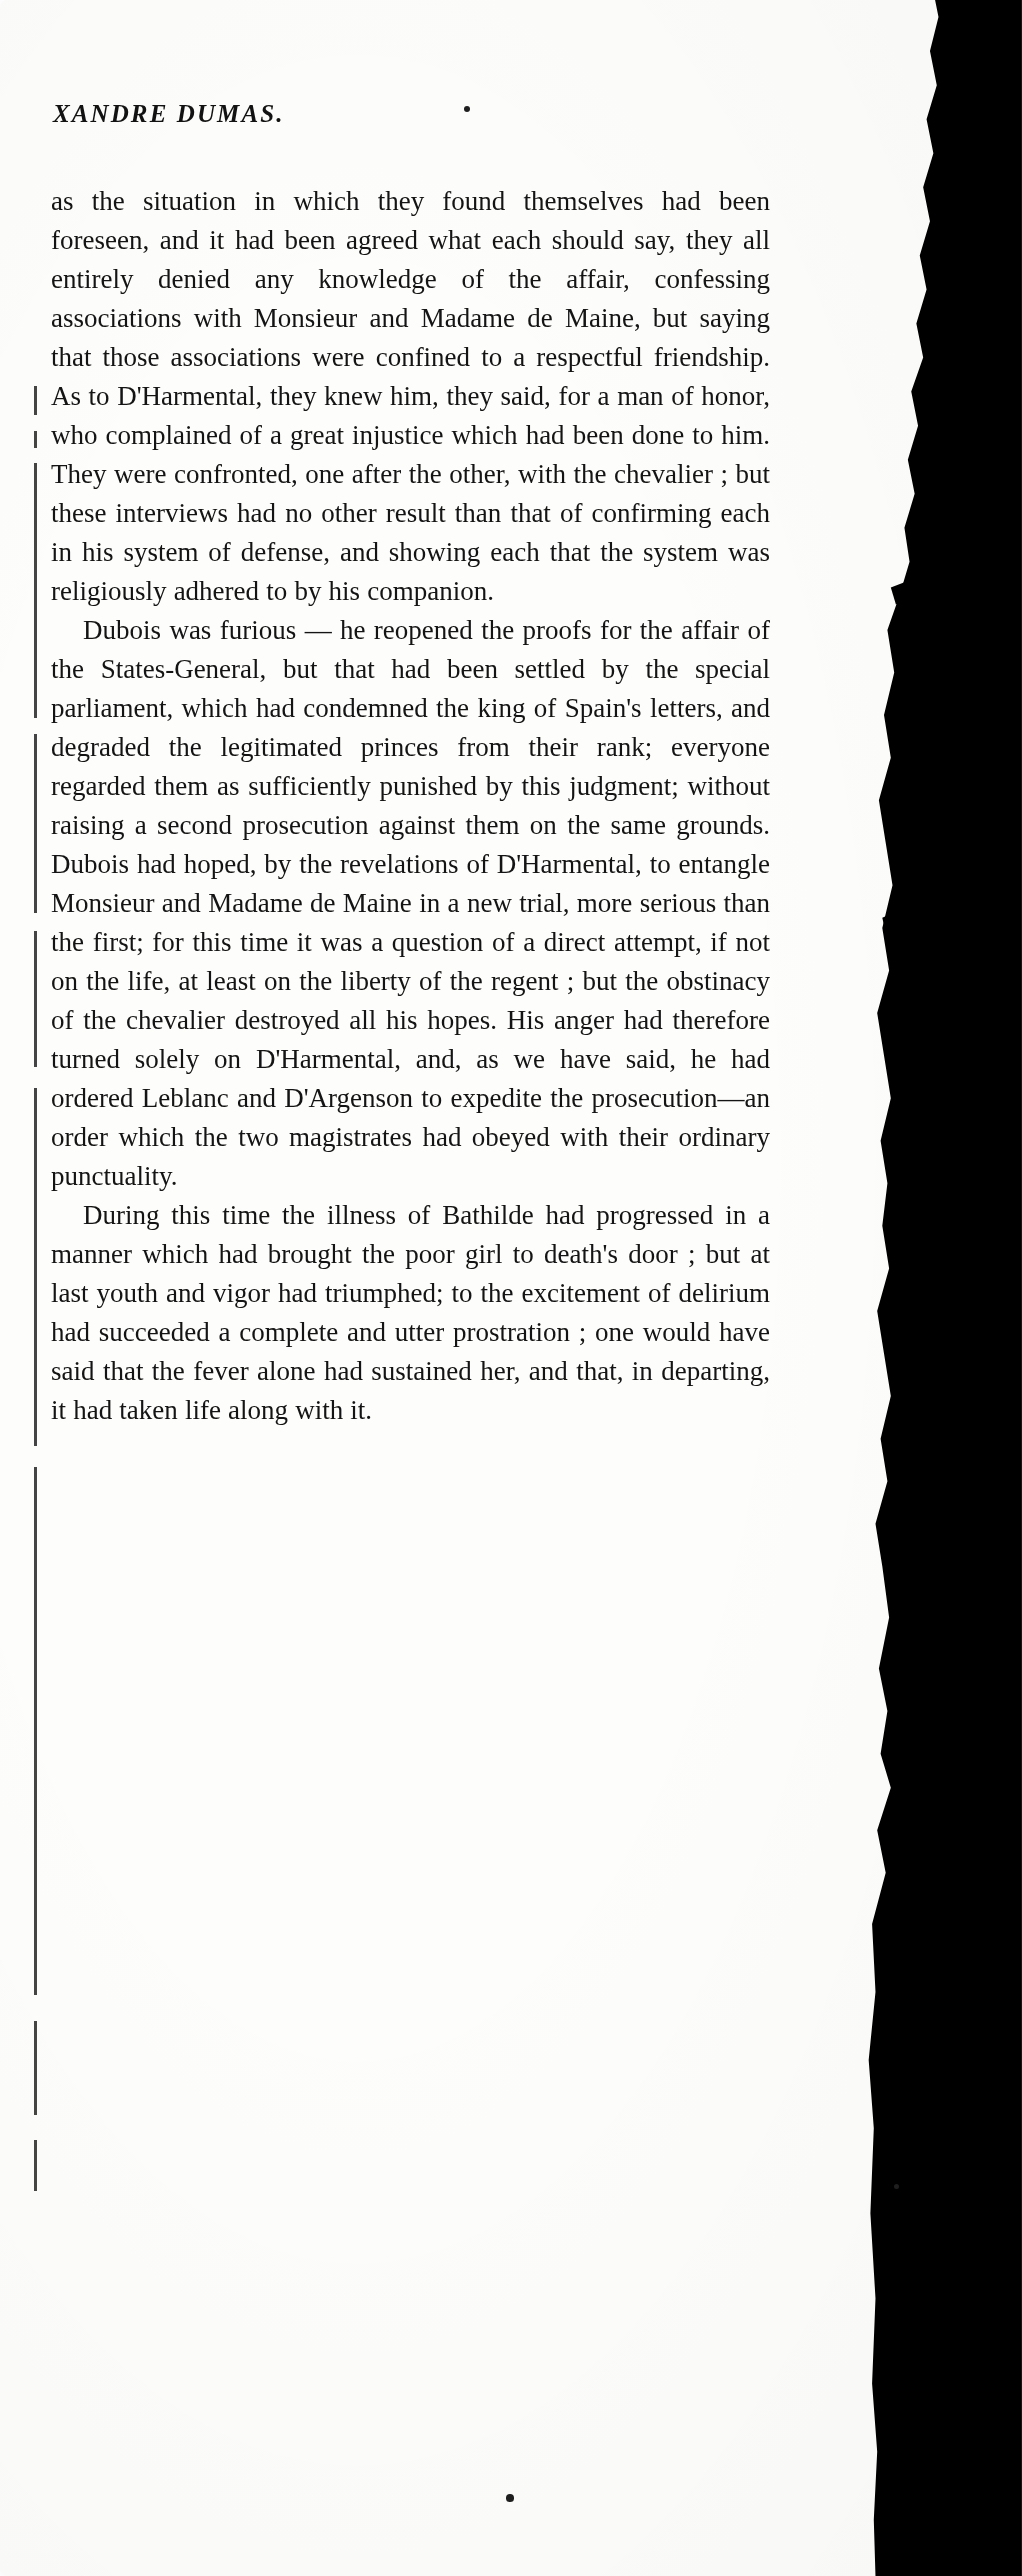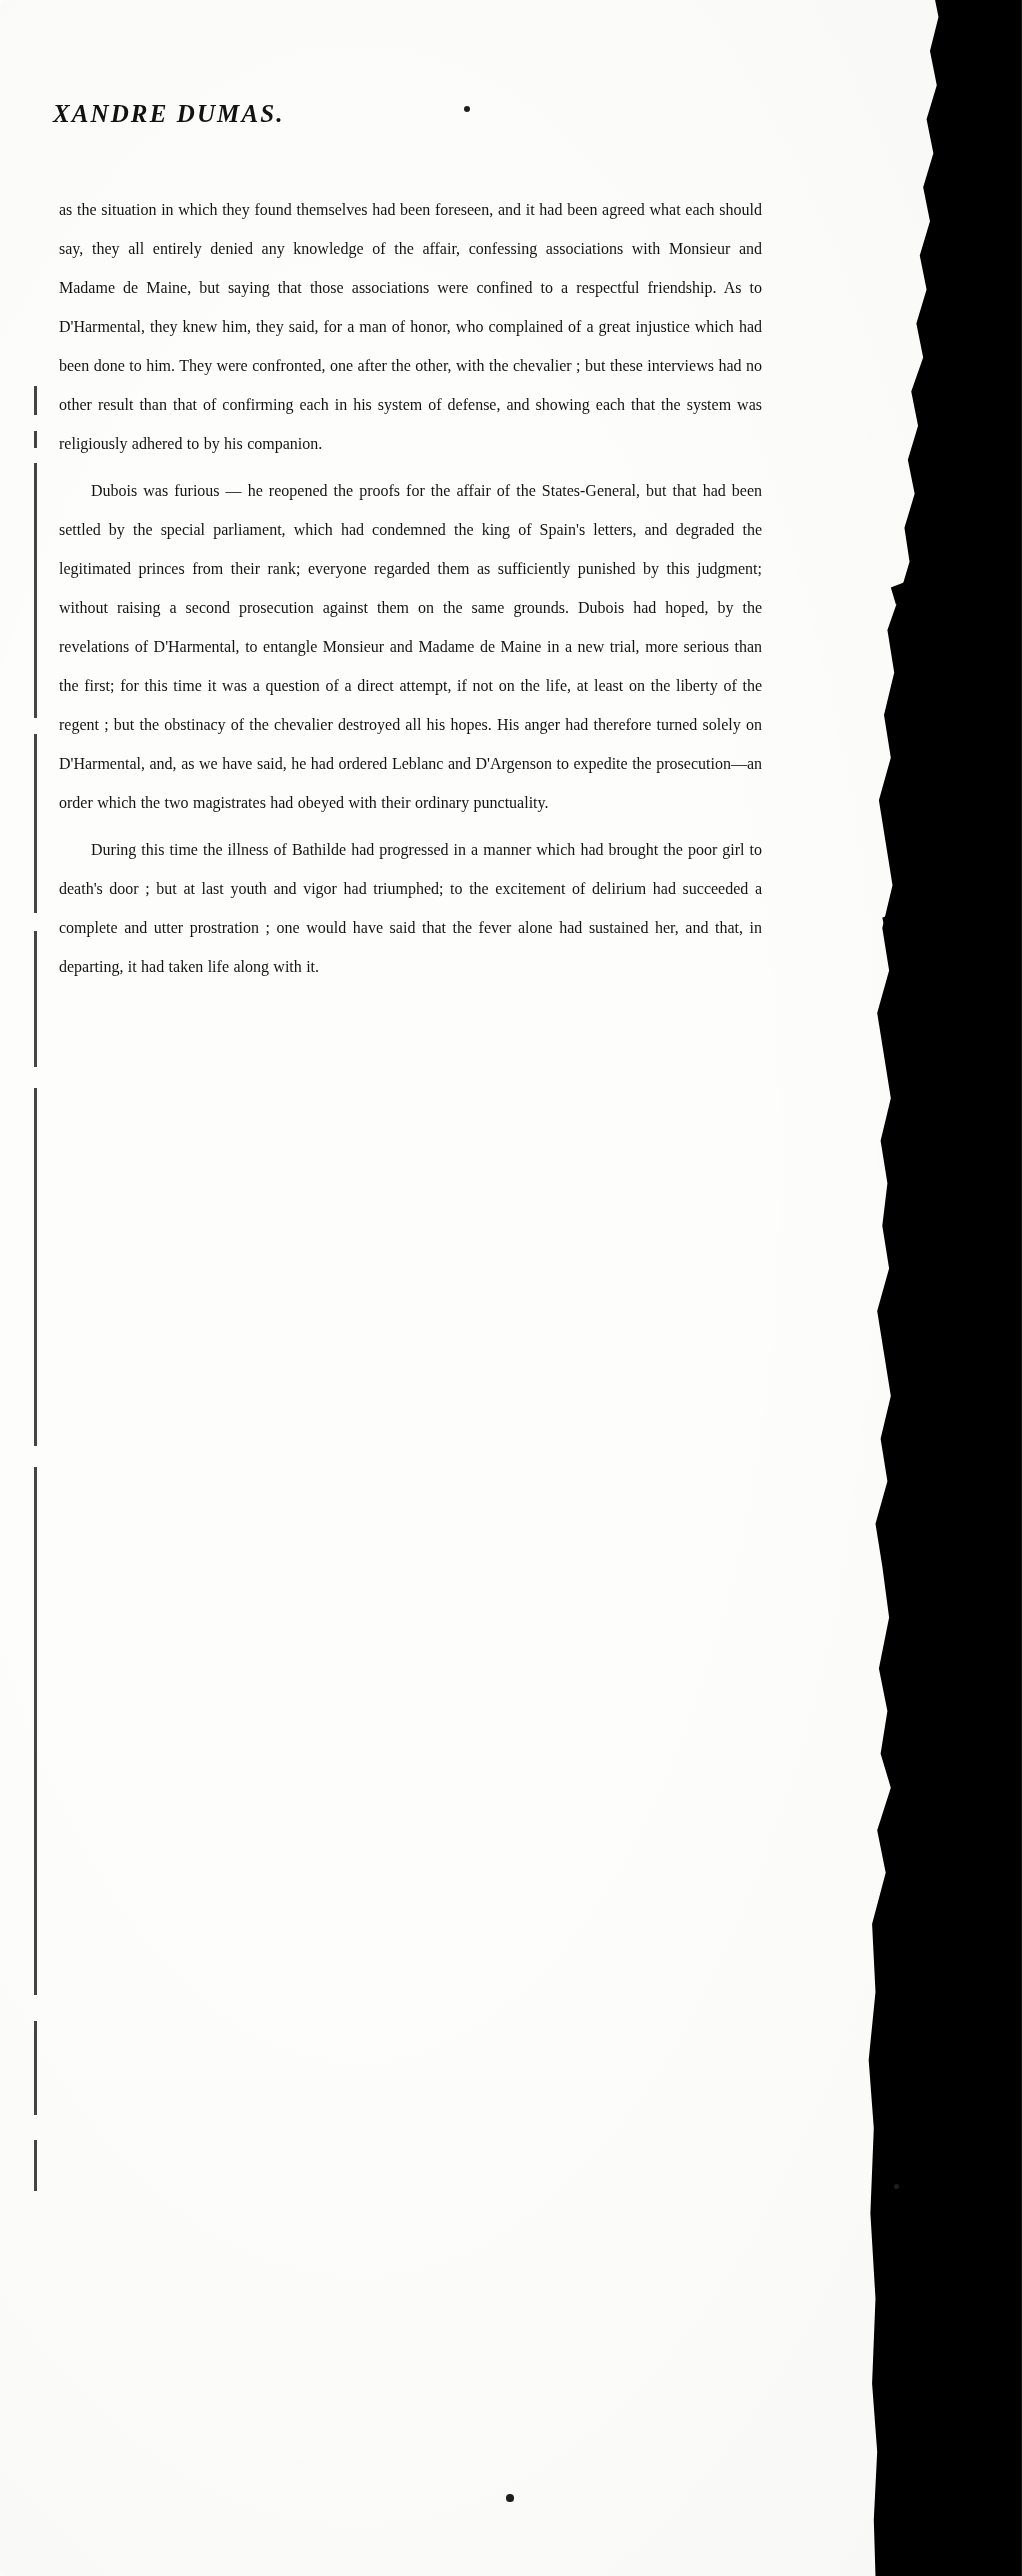--- a/index.html
+++ b/index.html
@@ -50,22 +50,22 @@
 
   
   .column {
     position: absolute;
     top: 182px;
     left: 51px;
     width: 719px;
   }
 
   .para {
-    margin: 8px;
-    font-size: 16px;
+    margin: 0;
+    font-size: 27px;
     line-height: 39px;
     color: #141414;
     text-align: justify;
     text-indent: 32px;
     text-justify: inter-word;
     word-spacing: 0.4px;
   }
   .para.first {
     text-indent: 0;
   }

